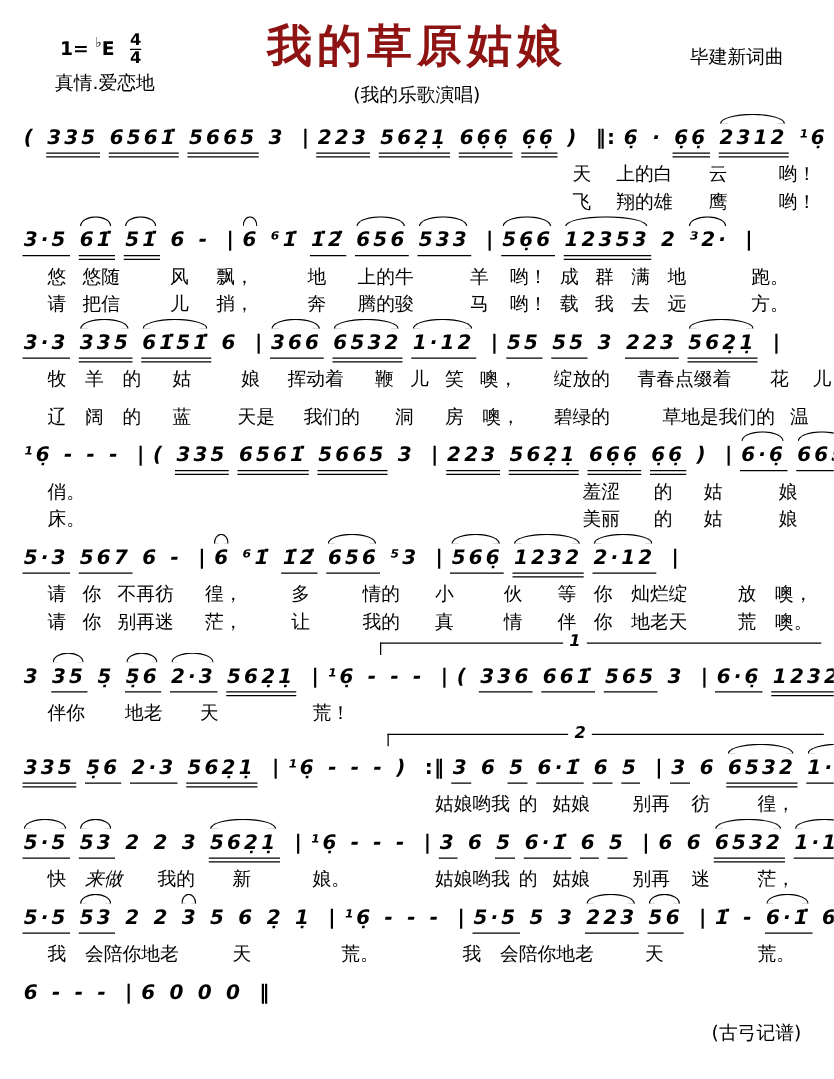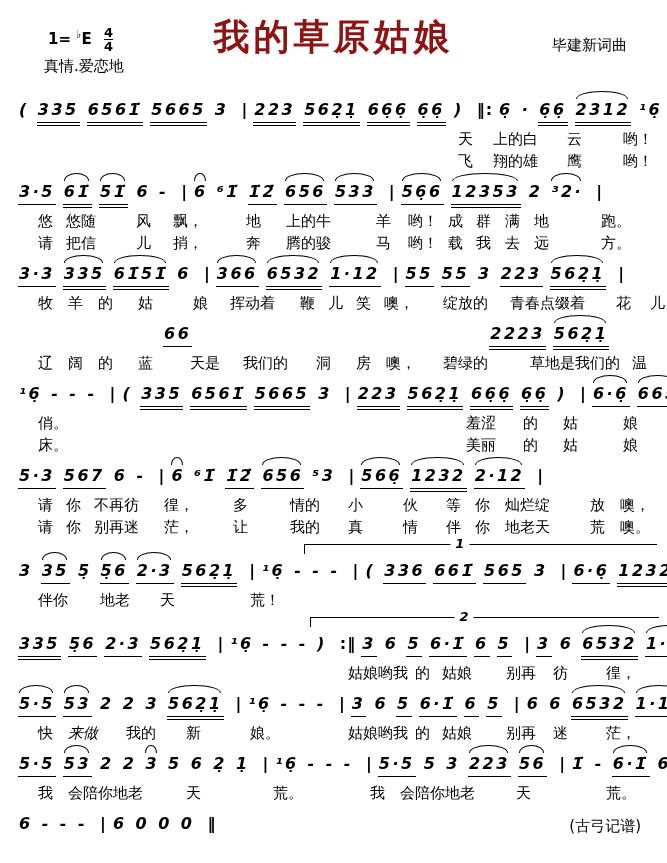--- a/index.html
+++ b/index.html
@@ -56,20 +56,21 @@
 <div class="header">
   <div class="keyblock">
     <span>1= </span><span style="font-size:11px;vertical-align:super;">♭</span><span>E</span>
     <span class="meter">
       <span class="num">4</span>
       <span class="den">4</span>
     </span>
   </div>
   <div class="expression">真情.爱恋地</div>
   <div class="title" style="color: rgb(142, 20, 20);">我的草原姑娘</div>
+  <div class="subtitle">(我的乐歌演唱)</div>
   <div class="credit">毕建新词曲</div>
 </div>
 
 <div class="score">
     <div class="system">
       <div class="music"><span class="tok">(</span><span class="tok u2">335</span><span class="tok u2">6561̇</span><span class="tok u2">5665</span><span class="tok">3</span><span class="tok bar">|</span><span class="tok u2">223</span><span class="tok u2">562̣1̣</span><span class="tok u2">66̣6̣</span><span class="tok u2">6̣6̣</span><span class="tok">)</span><span class="tok bar">‖:</span><span class="tok">6̣</span><span class="tok">·</span><span class="tok u2">6̣6̣</span><span class="tok u2 arc">2312</span><span class="tok">¹6̣</span></div>
       <div class="lyric-line">
         <span class="lyric" style="left: 440px;">天</span>
         <span class="lyric" style="left: 475px;">上的白</span>
         <span class="lyric" style="left: 549px;">云</span>
@@ -128,21 +129,20 @@
         <span class="lyric" style="left: 310px;">儿</span>
         <span class="lyric" style="left: 338px;">笑</span>
         <span class="lyric" style="left: 366px;">噢，</span>
         <span class="lyric" style="left: 425px;">绽放的</span>
         <span class="lyric" style="left: 492px;">青春点缀着</span>
         <span class="lyric" style="left: 598px;">花</span>
         <span class="lyric" style="left: 632px;">儿</span>
       </div>
     </div>
     <div class="system">
-      <div class="music"><span class="sp" style="width: 145px;"></span><span class="tok u1">66</span><span class="sp" style="width: 290px;"></span><span class="tok u2">2223</span><span class="tok u2 arc">562̣1̣</span></div>
       <div class="lyric-line">
         <span class="lyric" style="left: 20px;">辽</span>
         <span class="lyric" style="left: 50px;">阔</span>
         <span class="lyric" style="left: 80px;">的</span>
         <span class="lyric" style="left: 120px;">蓝</span>
         <span class="lyric" style="left: 172px;">天是</span>
         <span class="lyric" style="left: 225px;">我们的</span>
         <span class="lyric" style="left: 298px;">洞</span>
         <span class="lyric" style="left: 338px;">房</span>
         <span class="lyric" style="left: 368px;">噢，</span>

